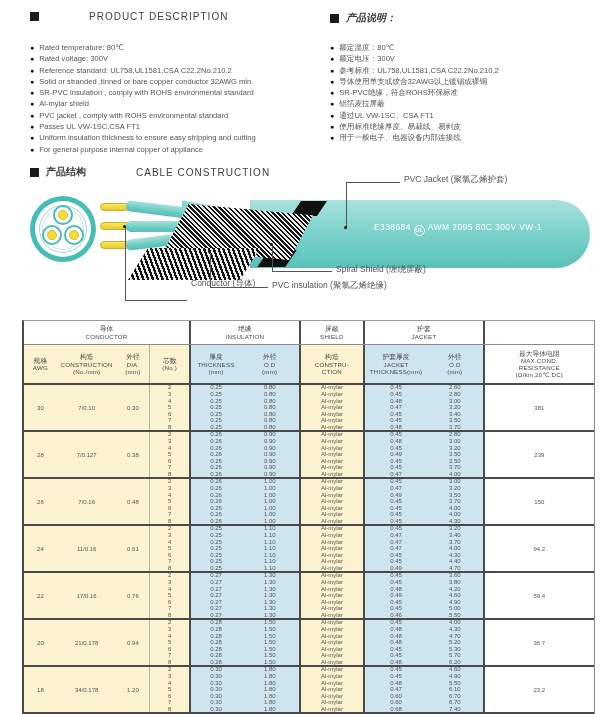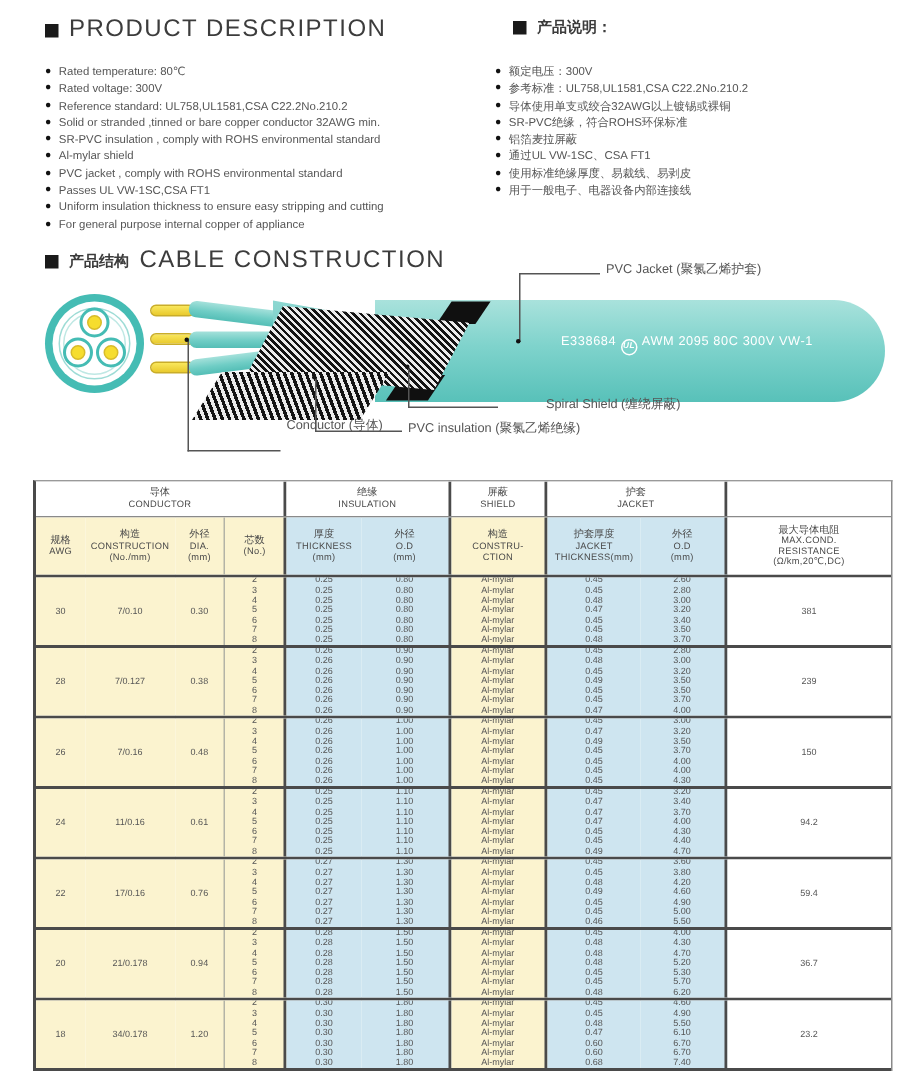--- a/index.html
+++ b/index.html
@@ -4,21 +4,21 @@
 <style>
   * { box-sizing: border-box; margin: 0; padding: 0; }
   html,body { width:603px; height:714px; }
   body {
     position: relative; overflow: hidden; background:#fff;
     font-family:"Liberation Sans","DejaVu Sans",sans-serif; color:#4d4d4d;
   }
   
   .sec-head { position:absolute; display:flex; align-items:center; gap:7px; }
   .sq { width:9px; height:9px; background:#1a1a1a; flex:0 0 auto; }
-  .head-en { font-size:16px; letter-spacing:1px; color:#3c3c3c; }
+  .head-en { font-size:10px; letter-spacing:1px; color:#3c3c3c;margin-left:43px; }
   .head-zh { font-size:10px; font-weight:bold; color:#3c3c3c; }
   
   .blist { position:absolute; list-style:none; font-size:7.6px; line-height:11.3px; white-space:nowrap; color:#555; }
   .blist li { display:flex; align-items:flex-start; gap:5px; }
   .dot { font-size:7px; color:#111; line-height:11.3px; }
   
   .diagram { position:absolute; left:0; top:160px; width:603px; height:158px; }
   .xsec { position:absolute; left:30px; top:36px; width:66px; height:66px; border-radius:50%; background:#45bcb4; }
   .xsec-in { position:absolute; inset:5px; border-radius:50%; background:#fff; }
   .xsec-ring { position:absolute; inset:4px; border:1px solid #9edcd6; border-radius:50%; }
@@ -106,25 +106,29 @@
     <li>
       <span class="dot">●</span>
       <span>Uniform insulation thickness to ensure easy stripping and cutting</span>
     </li>
     <li>
       <span class="dot">●</span>
       <span>For general purpose internal copper of appliance</span>
     </li>
   </ul>
 
-<div class="sec-head" style="left:342px; top:11px;">
+<div class="sec-head" style="left:330px; top:11px;font-style:italic;">
   <span class="sq"></span>
   <span class="head-zh">产品说明：</span>
 </div>
 <ul class="blist" style="left:330px; top:42px;">
+    <li>
+      <span class="dot">●</span>
+      <span>额定温度：80℃</span>
+    </li>
     <li>
       <span class="dot">●</span>
       <span>额定电压：300V</span>
     </li>
     <li>
       <span class="dot">●</span>
       <span>参考标准：UL758,UL1581,CSA C22.2No.210.2</span>
     </li>
     <li>
       <span class="dot">●</span>
@@ -196,21 +200,21 @@
   </div>
 
   <div class="lead" style="left:346px; top:22px; width:54px; height:1px;"></div>
   <div class="lead" style="left:346px; top:22px; width:1px; height:46px;"></div>
   <div class="lead-dot" style="left:344px; top:66px;"></div>
   <div class="dlabel" style="left:404px; top:14px;">PVC Jacket (聚氯乙烯护套)</div>
 
   <div class="lead" style="left:272px; top:85px; width:1px; height:27px;"></div>
   <div class="lead" style="left:272px; top:111px; width:60px; height:1px;"></div>
   <div class="lead-dot" style="left:270px; top:83px;"></div>
-  <div class="dlabel" style="left:336px; top:104px;margin-left:28px;">Spiral Shield (缠绕屏蔽)</div>
+  <div class="dlabel" style="left:336px; top:104px;">Spiral Shield (缠绕屏蔽)</div>
 
   <div class="lead" style="left:210px; top:92px; width:1px; height:36px;"></div>
   <div class="lead" style="left:210px; top:127px; width:58px; height:1px;"></div>
   <div class="lead-dot" style="left:208px; top:90px;"></div>
   <div class="dlabel" style="left:272px; top:120px;">PVC insulation (聚氯乙烯绝缘)</div>
 
   <div class="lead" style="left:125px; top:67px; width:1px; height:74px;"></div>
   <div class="lead" style="left:125px; top:140px; width:62px; height:1px;"></div>
   <div class="lead-dot" style="left:123px; top:65px;"></div>
   <div class="dlabel" style="left:191px; top:118px;">Conductor (导体)</div>

